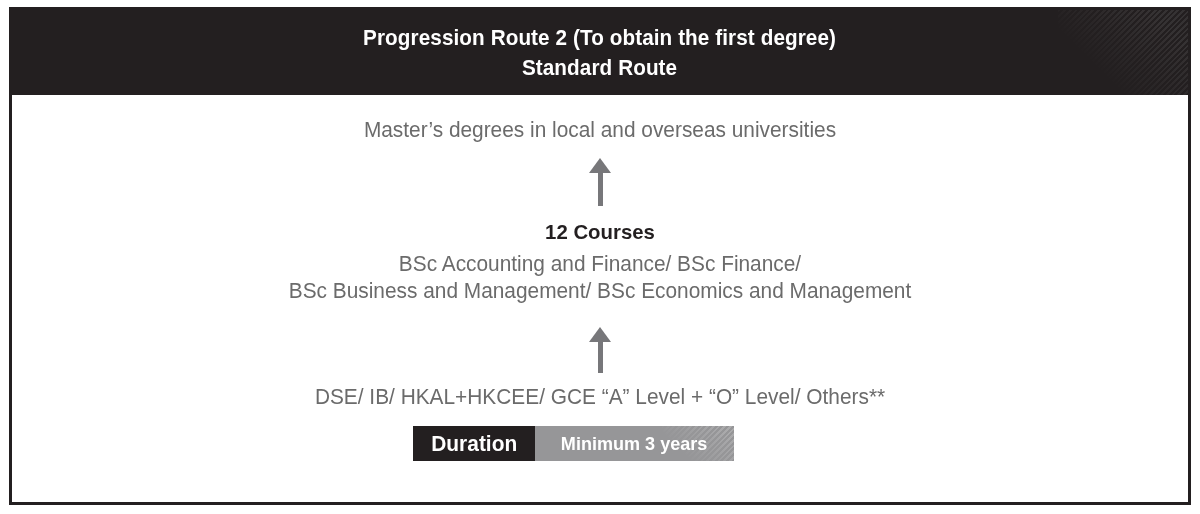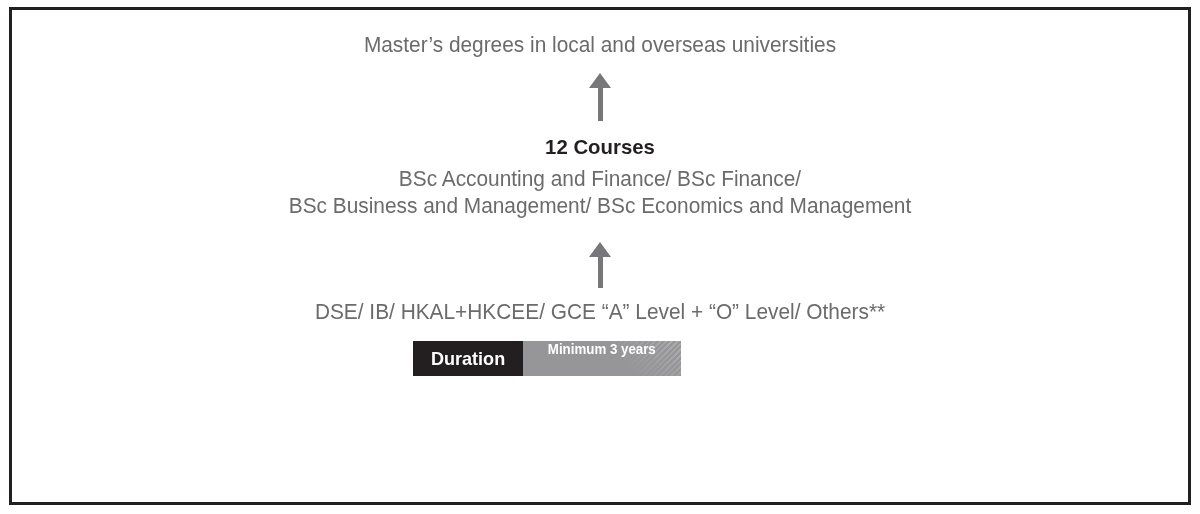--- a/index.html
+++ b/index.html
@@ -133,36 +133,36 @@
     left: 401px;
     top: 331px;
     height: 35px;
     display: flex;
     align-items: stretch;
   }
   #duration-label {
     background: #231f20;
     color: #ffffff;
     font-weight: bold;
-    font-size: 19px;
+    font-size: 22px;
     display: flex;
     align-items: center;
     justify-content: center;
     padding: 0 16px;
     transform-origin: center;
   }
   #duration-label span { transform: scaleX(0.95); display: block; white-space: nowrap; }
   #duration-value {
     position: relative;
     background: #969698;
     color: #ffffff;
     font-weight: bold;
-    font-size: 14px;
-    display: flex;
-    align-items: flex-start;
+    font-size: 19px;
+    display: flex;
+    align-items: center;
     justify-content: center;
     padding: 0 22px;
     overflow: hidden;
   }
   #duration-value span {
     position: relative;
     z-index: 2;
     transform: scaleX(0.95);
     display: block;
     white-space: nowrap;
@@ -183,20 +183,27 @@
     );
     -webkit-mask-image: linear-gradient(-135deg, rgba(0,0,0,1) 10%, rgba(0,0,0,0) 75%);
     mask-image: linear-gradient(-135deg, rgba(0,0,0,1) 10%, rgba(0,0,0,0) 75%);
   }
 </style>
 </head>
 <body>
 
 <div id="figure">
 
+  <div id="header">
+    <div id="header-stripes"></div>
+    <div id="header-title">
+      <span class="t-line">Progression Route 2 (To obtain the first degree)</span>
+      <span class="t-line">Standard Route</span>
+    </div>
+  </div>
 
   <div id="body">
 
     <div class="flow-text" id="masters-text">
       <span class="ln">Master’s degrees in local and overseas universities</span>
     </div>
 
     <div class="arrow" id="arrow-top">
       <div class="head"></div>
       <div class="stem"></div>

